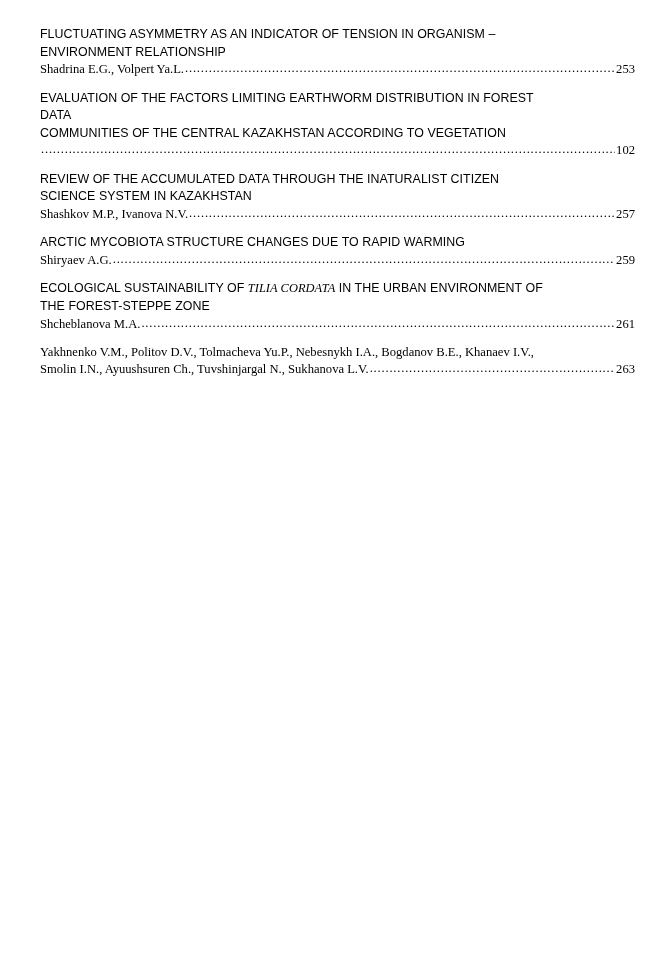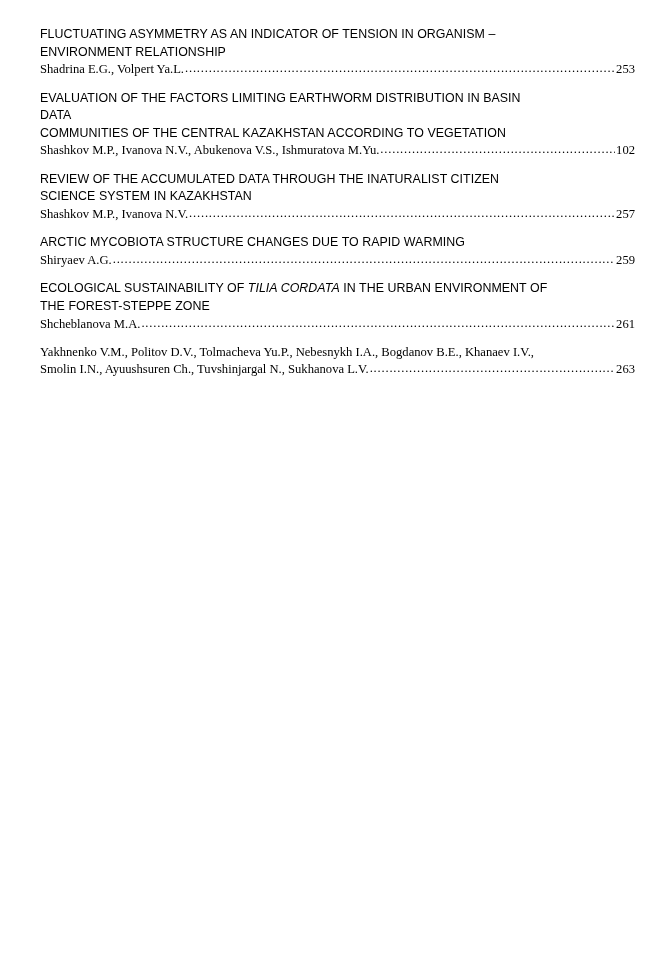--- a/index.html
+++ b/index.html
@@ -31,20 +31,21 @@
   }
   .entry-title {
     font-family: "Liberation Sans", sans-serif;
     font-size: 12.4px;
     line-height: 1.42;
     letter-spacing: 0.05px;
     text-align: left;
   }
   .entry-title .ital {
     font-style: italic;
+    font-family: Liberation Serif, serif;
   }
   .authors-row {
     display: flex;
     align-items: baseline;
     width: 100%;
     font-family: "Liberation Serif", serif;
     font-size: 12.6px;
     line-height: 1.38;
   }
   .authors-row.multi {
@@ -102,26 +103,25 @@
       </div>
       <div class="authors-row">
         <span class="authors-text">Shadrina E.G., Volpert Ya.L.</span>
         <span class="dotfill">................................................................................................................................................................................................................................</span>
         <span class="page-num">253</span>
       </div>
     </div>
 
     <div class="toc-entry">
       <div class="entry-title">
-        <div>EVALUATION OF THE FACTORS LIMITING EARTHWORM DISTRIBUTION IN BASIN</div>
+        <div>EVALUATION OF THE FACTORS LIMITING EARTHWORM DISTRIBUTION IN FOREST</div>
         <div>DATA</div>
         <div>COMMUNITIES OF THE CENTRAL KAZAKHSTAN ACCORDING TO VEGETATION</div>
       </div>
       <div class="authors-row">
-        <span class="authors-text">Shashkov M.P., Ivanova N.V., Abukenova V.S., Ishmuratova M.Yu.</span>
         <span class="dotfill">................................................................................................................................................................................................................................</span>
         <span class="page-num">102</span>
       </div>
     </div>
 
     <div class="toc-entry">
       <div class="entry-title">
         <div>REVIEW OF THE ACCUMULATED DATA THROUGH THE INATURALIST CITIZEN</div>
         <div>SCIENCE SYSTEM IN KAZAKHSTAN</div>
       </div>

